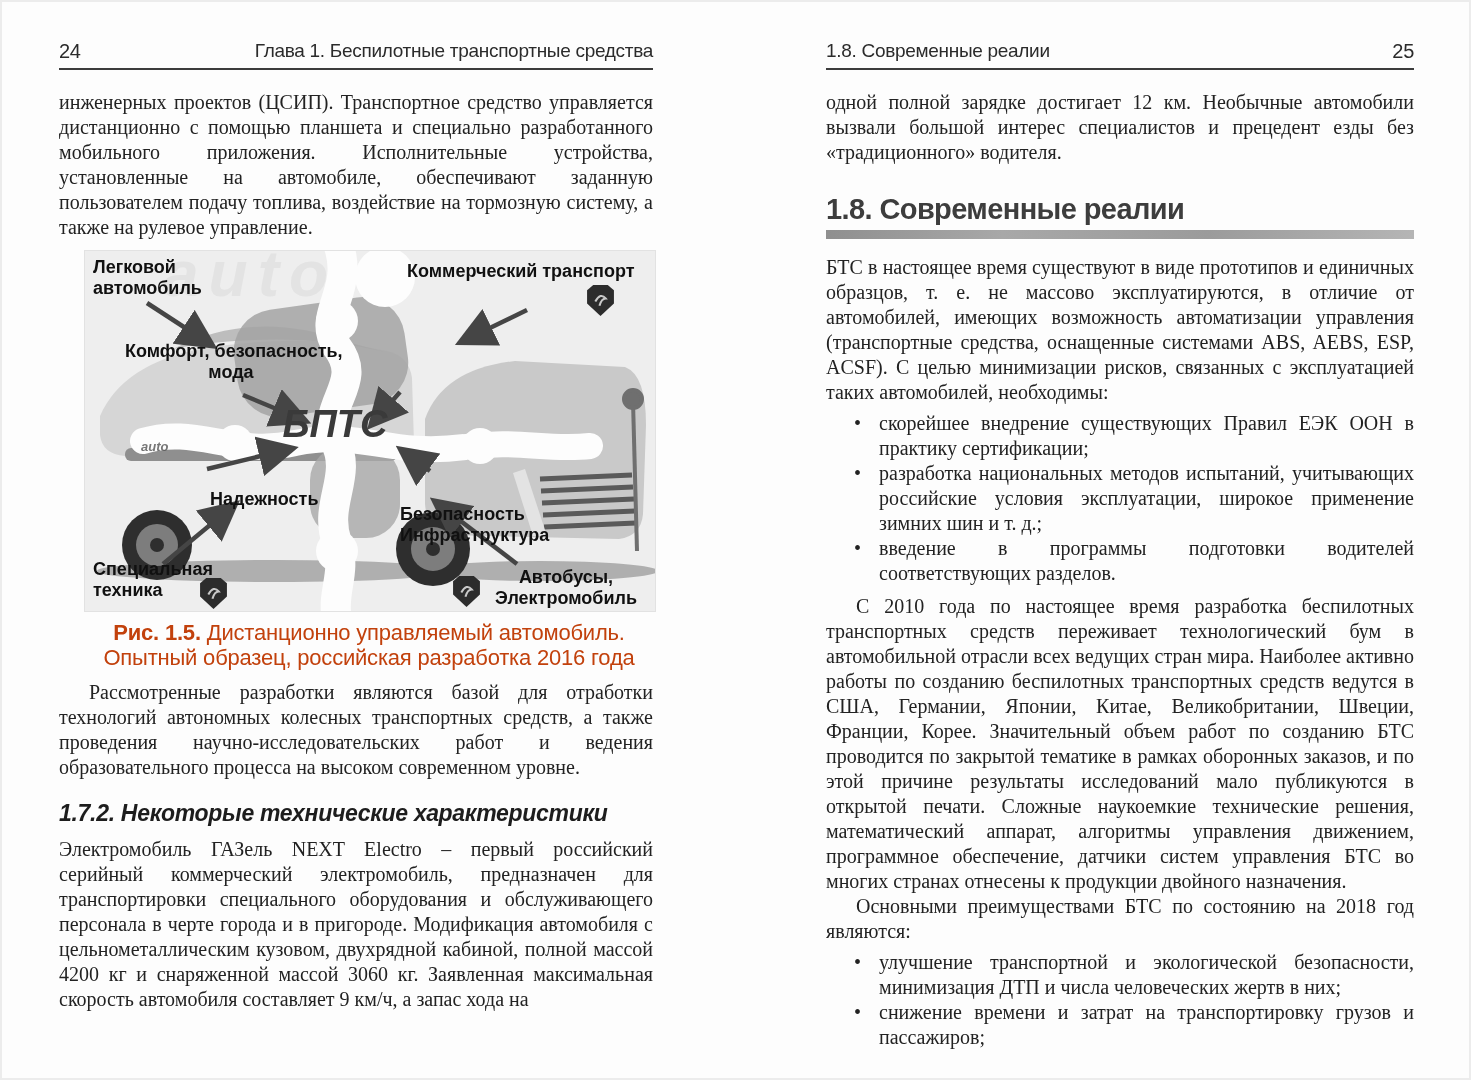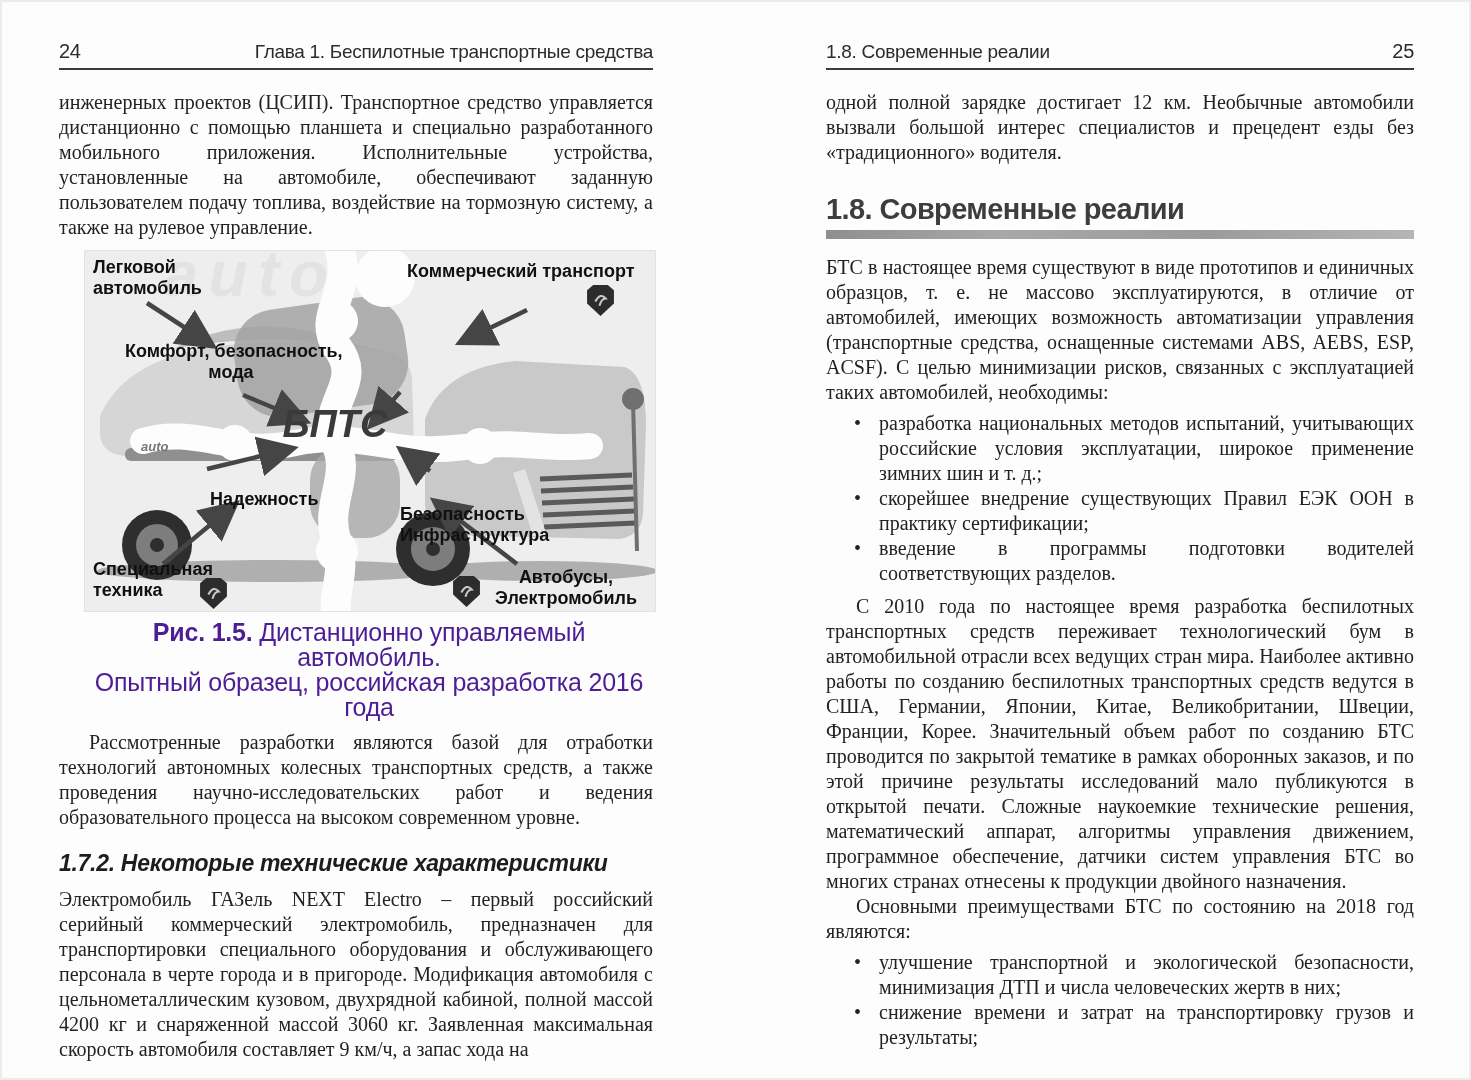--- a/index.html
+++ b/index.html
@@ -6,21 +6,21 @@
   #canvas{
     position:relative;width:1471px;height:1080px;overflow:hidden;
     background:#fdfdfd;box-sizing:border-box;border:2px solid #ececec;
     font-family:"Liberation Serif",serif;color:#1f1f1f;
   }
   .page{position:absolute;top:38px;}
   #page-left{left:57px;width:594px;}
   #page-right{left:824px;width:588px;}
 
   .running-header{
-    display:flex;justify-content:space-between;align-items:flex-end;
+    display:flex;justify-content:space-between;align-items:flex-start;
     border-bottom:2px solid #3c3c3c;padding-bottom:5px;
     font-family:"Liberation Sans",sans-serif;font-size:19px;color:#2b2b2b;
     letter-spacing:-0.3px;
   }
   .pagenum{font-size:20px;}
 
   .body-par{
     font-size:20px;line-height:25px;text-align:justify;margin:0;
     color:#222222;
   }
@@ -41,22 +41,22 @@
     color:#e3e3e3;
   }
   .fig-center{
     position:absolute;left:170px;top:152px;width:160px;text-align:center;
     font-family:"Liberation Sans",sans-serif;font-weight:bold;font-style:italic;
     font-size:38px;color:#3a3a3a;
   }
   .badge{position:absolute;width:27px;height:31px;}
   .caption{
     margin:8px 0 0 25px;width:570px;text-align:center;
-    font-family:"Liberation Sans",sans-serif;font-size:25px;line-height:25px;
-    color:#4c1d95;letter-spacing:-0.2px;
+    font-family:"Liberation Sans",sans-serif;font-size:22px;line-height:25px;
+    color:#c2410c;letter-spacing:-0.2px;
   }
   .caption b{font-weight:bold;}
 
   
   .subheading{
     margin:20px 0 10px 0;font-family:"Liberation Sans",sans-serif;
     font-weight:bold;font-style:italic;font-size:23px;color:#1d1d1d;
     letter-spacing:-0.3px;
   }
   .section-heading{
@@ -227,27 +227,27 @@
     </div>
 
     <p class="body-par mt">одной полной зарядке достигает 12 км. Необычные автомобили вызвали большой интерес специалистов и прецедент езды без «традиционного» водителя.</p>
 
     <h2 class="section-heading">1.8. Современные реалии</h2>
     <div class="section-bar"></div>
 
     <p class="body-par" style="margin-top:16px;">БТС в настоящее время существуют в виде прототипов и единичных образцов, т. е. не массово эксплуатируются, в отличие от автомобилей, имеющих возможность автоматизации управления (транспортные средства, оснащенные системами ABS, AEBS, ESP, ACSF). С целью минимизации рисков, связанных с эксплуатацией таких автомобилей, необходимы:</p>
 
     <ul class="bullets">
+      <li>скорейшее внедрение существующих Правил ЕЭК ООН в практику сертификации;</li>
       <li>разработка национальных методов испытаний, учитывающих российские условия эксплуатации, широкое применение зимних шин и т. д.;</li>
-      <li>скорейшее внедрение существующих Правил ЕЭК ООН в практику сертификации;</li>
       <li>введение в программы подготовки водителей соответствующих разделов.</li>
     </ul>
 
     <p class="body-par indent" style="margin-top:8px;">С 2010 года по настоящее время разработка беспилотных транспортных средств переживает технологический бум в автомобильной отрасли всех ведущих стран мира. Наиболее активно работы по созданию беспилотных транспортных средств ведутся в США, Германии, Японии, Китае, Великобритании, Швеции, Франции, Корее. Значительный объем работ по созданию БТС проводится по закрытой тематике в рамках оборонных заказов, и по этой причине результаты исследований мало публикуются в открытой печати. Сложные наукоемкие технические решения, математический аппарат, алгоритмы управления движением, программное обеспечение, датчики систем управления БТС во многих странах отнесены к продукции двойного назначения.</p>
     <p class="body-par indent">Основными преимуществами БТС по состоянию на 2018 год являются:</p>
 
     <ul class="bullets">
       <li>улучшение транспортной и экологической безопасности, минимизация ДТП и числа человеческих жертв в них;</li>
-      <li>снижение времени и затрат на транспортировку грузов и результаты;</li>
+      <li>снижение времени и затрат на транспортировку грузов и пассажиров;</li>
     </ul>
   </div>
 
 </div>
 
 </body></html>

